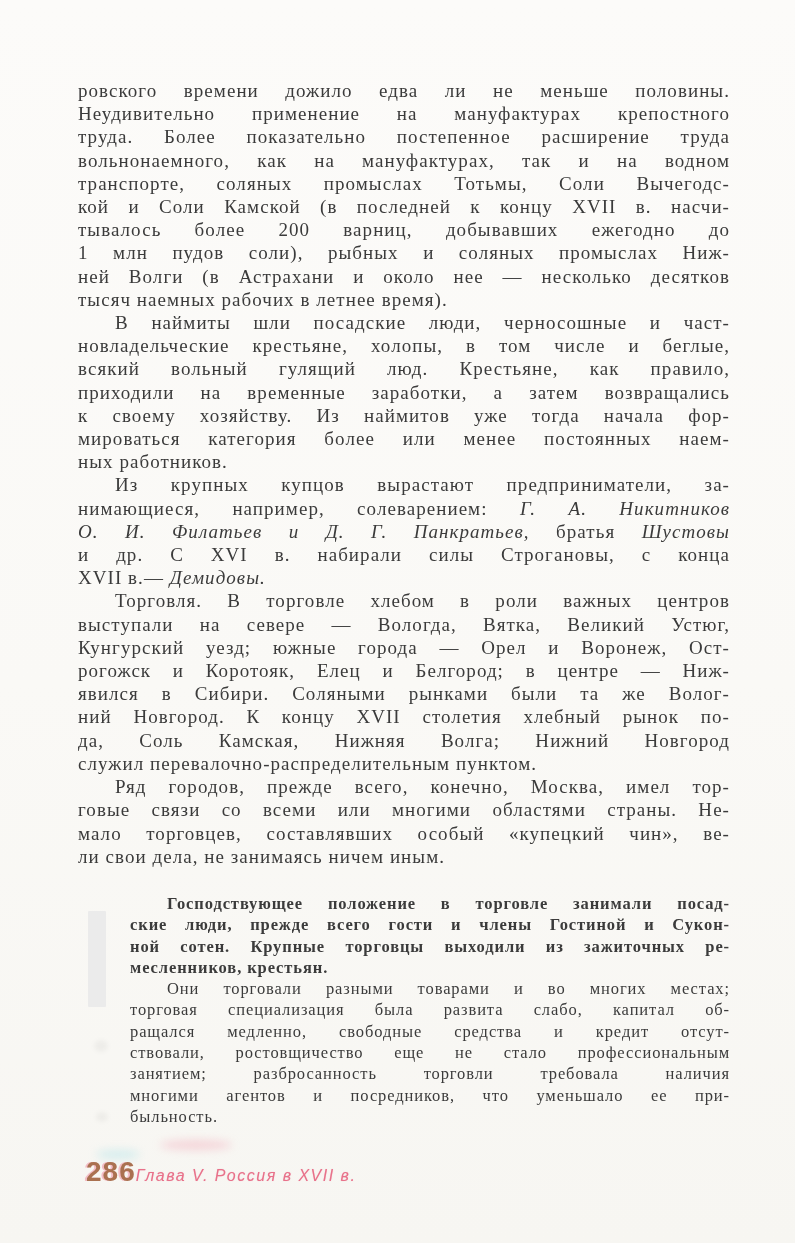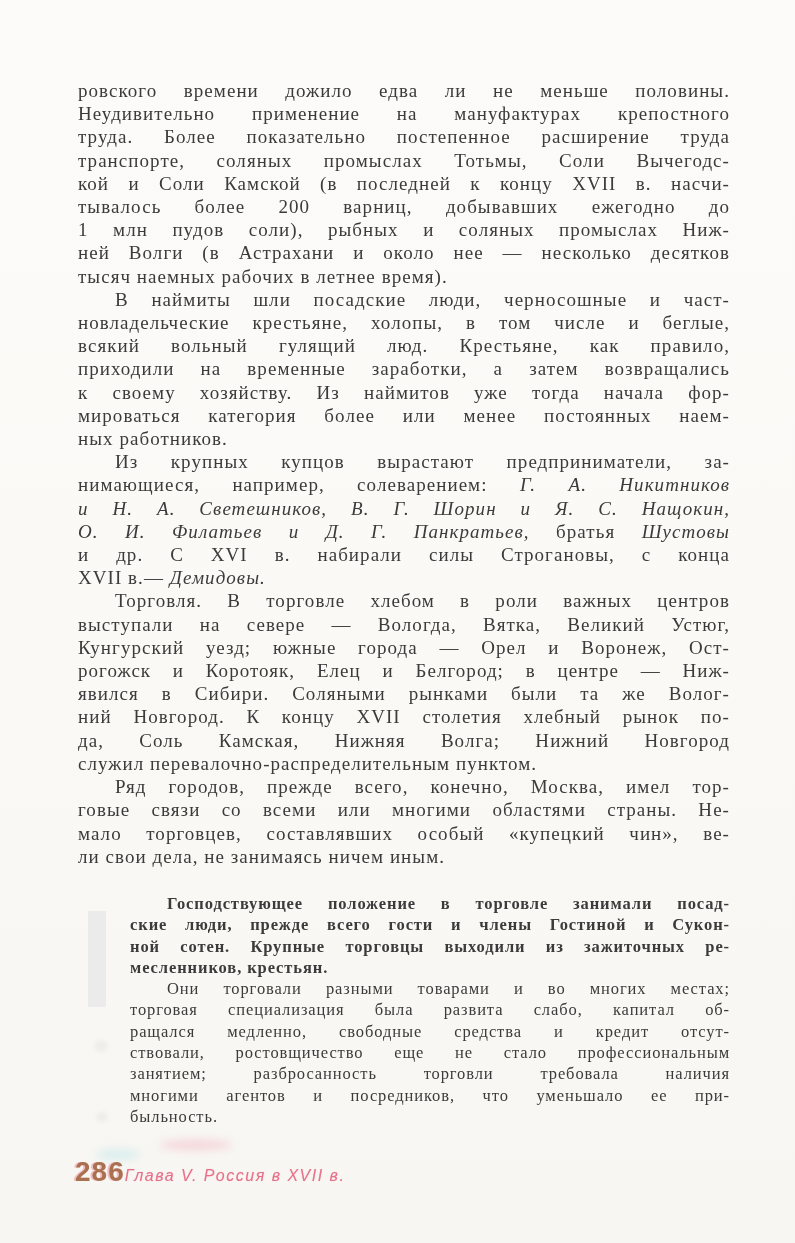--- a/index.html
+++ b/index.html
@@ -36,21 +36,21 @@
   .bd{font-weight:normal;}
   .margin-bar{
     position:absolute;
     left:88px;top:911px;
     width:18px;height:96px;
     background:var(--margin-bar,#ebebeb);
     border-radius:1px;
   }
   .footer{
     position:absolute;
-    left:75px;top:1156px;
+    left:86px;top:1156px;
     display:flex;align-items:baseline;
     font-family:"Liberation Sans", sans-serif;
   }
   .pagenum{
     font-size:28px;font-weight:bold;letter-spacing:1px;
     color:var(--page-number,#aa7150);
     text-shadow:-2px 0 0 rgba(239,143,163,0.55);
   }
   .chapter{
     margin-left:0;
@@ -67,40 +67,40 @@
 </head>
 <body>
 
 <div class="page">
 
   <div class="text-column">
       <div class="para body">
         <div class="line"><span>ровского времени дожило едва ли не меньше половины.</span></div>
         <div class="line"><span>Неудивительно применение на мануфактурах крепостного</span></div>
         <div class="line"><span>труда. Более показательно постепенное расширение труда</span></div>
+        <div class="line"><span>вольнонаемного, как на мануфактурах, так и на водном</span></div>
         <div class="line"><span>транспорте, соляных промыслах Тотьмы, Соли Вычегодс-</span></div>
         <div class="line"><span>кой и Соли Камской (в последней к концу XVII в. насчи-</span></div>
         <div class="line"><span>тывалось более 200 варниц, добывавших ежегодно до</span></div>
         <div class="line"><span>1 млн пудов соли), рыбных и соляных промыслах Ниж-</span></div>
         <div class="line"><span>ней Волги (в Астрахани и около нее — несколько десятков</span></div>
         <div class="line final"><span>тысяч наемных рабочих в летнее время).</span></div>
       </div>
       <div class="para body">
         <div class="line indent"><span>В наймиты шли посадские люди, черносошные и част-</span></div>
         <div class="line"><span>новладельческие крестьяне, холопы, в том числе и беглые,</span></div>
         <div class="line"><span>всякий вольный гулящий люд. Крестьяне, как правило,</span></div>
         <div class="line"><span>приходили на временные заработки, а затем возвращались</span></div>
         <div class="line"><span>к своему хозяйству. Из наймитов уже тогда начала фор-</span></div>
         <div class="line"><span>мироваться категория более или менее постоянных наем-</span></div>
         <div class="line final"><span>ных работников.</span></div>
       </div>
       <div class="para body">
         <div class="line indent"><span>Из крупных купцов вырастают предприниматели, за-</span></div>
         <div class="line"><span>нимающиеся, например, солеварением: </span><span class="it">Г. А. Никитников</span></div>
-        <div class="line"><span class="it">и Н. А. Светешников, В. Г. Шорин и Я. С. Нащокин,</span></div>
         <div class="line"><span class="it">О. И. Филатьев и Д. Г. Панкратьев,</span><span> братья </span><span class="it">Шустовы</span></div>
         <div class="line"><span>и др. С XVI в. набирали силы Строгановы, с конца</span></div>
         <div class="line final"><span>XVII в.— </span><span class="it">Демидовы.</span></div>
       </div>
       <div class="para body">
         <div class="line indent"><span class="bd">Торговля.</span><span> В торговле хлебом в роли важных центров</span></div>
         <div class="line"><span>выступали на севере — Вологда, Вятка, Великий Устюг,</span></div>
         <div class="line"><span>Кунгурский уезд; южные города — Орел и Воронеж, Ост-</span></div>
         <div class="line"><span>рогожск и Коротояк, Елец и Белгород; в центре — Ниж-</span></div>
         <div class="line"><span>явился в Сибири. Соляными рынками были та же Волог-</span></div>

